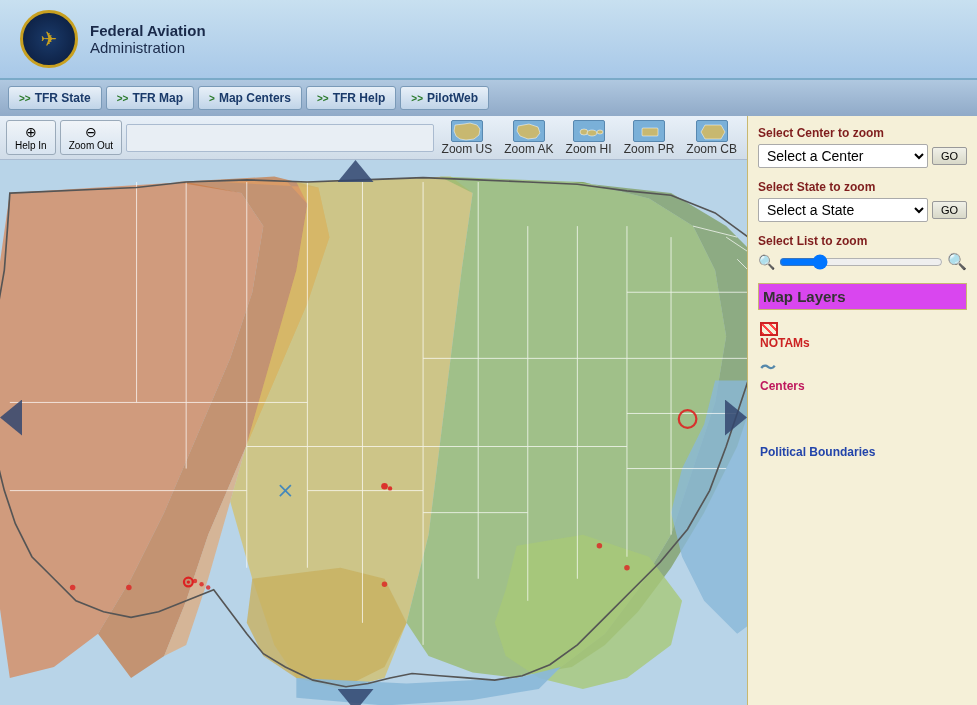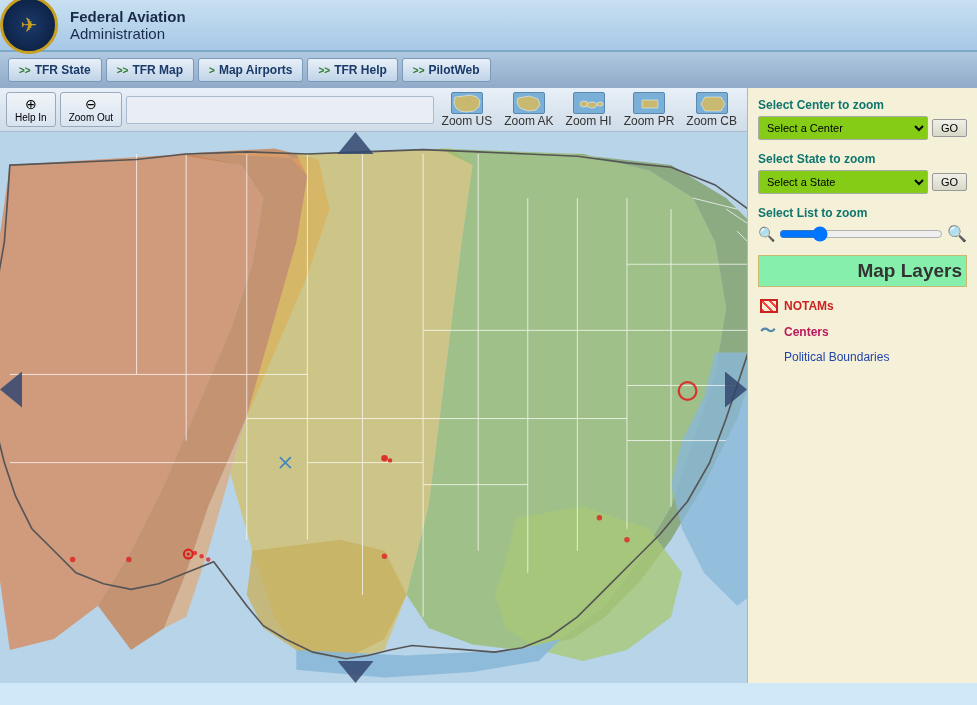--- a/index.html
+++ b/index.html
@@ -1,24 +1,24 @@
 <!DOCTYPE html>
 <html><head>
   <meta charset="utf-8">
   <style>
     * { margin: 0; padding: 0; box-sizing: border-box; }
     body { font-family: Arial, sans-serif; font-size: 12px; background: #d0e8f8; width: 977px; height: 705px; overflow: hidden; }
 
     
     #header {
       background: linear-gradient(to bottom, #c8e0f0, #a8c8e8);
-      height: 52px;
+      height: 80px;
       display: flex;
       align-items: center;
-      padding: 8px 0;
+      padding: 8px 20px;
       border-bottom: 2px solid #7aaac8;
     }
     #logo-circle {
       width: 58px; height: 58px;
       border-radius: 50%;
       background: radial-gradient(circle, #1a3a6a, #0a1a3a);
       border: 3px solid #c8a020;
       display: flex; align-items: center; justify-content: center;
       margin-right: 12px;
       flex-shrink: 0;
@@ -143,73 +143,72 @@
 
     
     #right-panel {
       width: 230px;
       background: #f5f0d8;
       border-left: 1px solid #c8b870;
       padding: 10px;
       overflow-y: auto;
     }
     .panel-section { margin-bottom: 12px; }
-    .panel-label { font-size: 12px; font-weight: bold; color: #0f766e; margin-bottom: 4px; }
+    .panel-label { font-size: 12px; font-weight: bold; color: #7f1d1d; margin-bottom: 4px; }
     .select-row { display: flex; gap: 4px; align-items: center; }
     .panel-select {
       flex: 1;
       height: 24px;
       border: 1px solid #aaa;
       border-radius: 2px;
-      background: #84cc16;
-      font-size: 11px;
+      background: #ffffff;
+      font-size: 14px;
       padding: 0 4px;
     }
     .go-btn {
       background: linear-gradient(to bottom, #f0f0e8, #d8d8c8);
       border: 1px solid #999;
       border-radius: 2px;
       padding: 2px 8px;
       cursor: pointer;
       font-size: 11px;
       font-weight: normal;
     }
     .scale-section { margin-bottom: 12px; }
     .scale-row { display: flex; align-items: center; gap: 4px; }
     .scale-icon { font-size: 14px; color: #555; }
 
     .map-layers-title {
-      text-align: right;
+      text-align: left;
       font-weight: bold;
-      font-size: 19px;
+      font-size: 15px;
       color: #333;
-      background: #86efac;
+      background: #d946ef;
       padding: 4px;
       border: 1px solid #c8b870;
       margin-bottom: 8px;
     }
 
     .layer-item {
       display: flex;
-      align-items: center;
-      gap: 6px;
       padding: 4px 2px;
       cursor: pointer;
       font-size: 12px;
       font-weight: bold;
+      flex-direction: column;
     }
     .layer-notam-icon {
       width: 18px; height: 14px;
       border: 2px solid #cc2222;
       background: repeating-linear-gradient(45deg, #ff4444, #ff4444 2px, transparent 2px, transparent 6px);
       flex-shrink: 0;
     }
     .layer-notam { color: #cc2222; }
     .layer-centers { color: #be185d; }
-    .layer-boundaries { color: #2244aa; font-weight: normal; }
+    .layer-boundaries { color: #2244aa; font-weight: bold; margin-top: 44px; }
   </style>
 </head>
 <body>
 
 <div id="header">
   <div id="logo-circle"></div>
   <div id="header-text">
     <h1>Federal Aviation</h1>
     <h2>Administration</h2>
   </div>
@@ -219,21 +218,21 @@
   <a class="nav-tab" href="#">
     <span class="nav-tab-arrow">&gt;&gt;</span>
     <span>TFR State</span>
   </a>
   <a class="nav-tab" href="#">
     <span class="nav-tab-arrow">&gt;&gt;</span>
     <span>TFR Map</span>
   </a>
   <a class="nav-tab" href="#">
     <span class="nav-tab-arrow">&gt;</span>
-    <span>Map Airports</span>
+    <span>Map Centers</span>
   </a>
   <a class="nav-tab" href="#">
     <span class="nav-tab-arrow">&gt;&gt;</span>
     <span>TFR Help</span>
   </a>
   <a class="nav-tab" href="#">
     <span class="nav-tab-arrow">&gt;&gt;</span>
     <span>PilotWeb</span>
   </a>
 </div>

